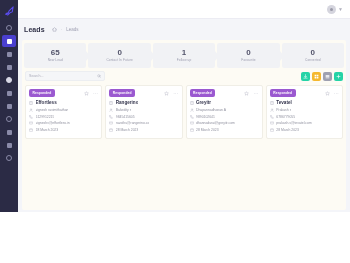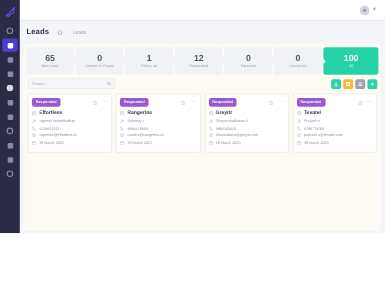--- a/index.html
+++ b/index.html
@@ -197,34 +197,26 @@
       </div>
       <div class="stat">
         <div class="stat-num">0</div>
         <div class="stat-lbl">Contact In Future</div>
       </div>
       <div class="stat">
         <div class="stat-num">1</div>
         <div class="stat-lbl">Follow up</div>
       </div>
       <div class="stat">
-        <div class="stat-num">12</div>
-        <div class="stat-lbl">Responded</div>
-      </div>
-      <div class="stat">
         <div class="stat-num">0</div>
         <div class="stat-lbl">Favourite</div>
       </div>
       <div class="stat">
         <div class="stat-num">0</div>
         <div class="stat-lbl">Converted</div>
-      </div>
-      <div class="stat teal">
-        <div class="stat-num">100</div>
-        <div class="stat-lbl">All</div>
       </div>
     </div>
 
     <div class="toolbar">
       <div class="search">
         <input type="text" placeholder="Search..." value="" style="">
         <svg class="mag" viewBox="0 0 24 24" fill="none" stroke="currentColor" stroke-width="2.6" stroke-linecap="round">
           <circle cx="11" cy="11" r="7"></circle>
             <path d="M20 20l-4-4"></path>
         </svg>

